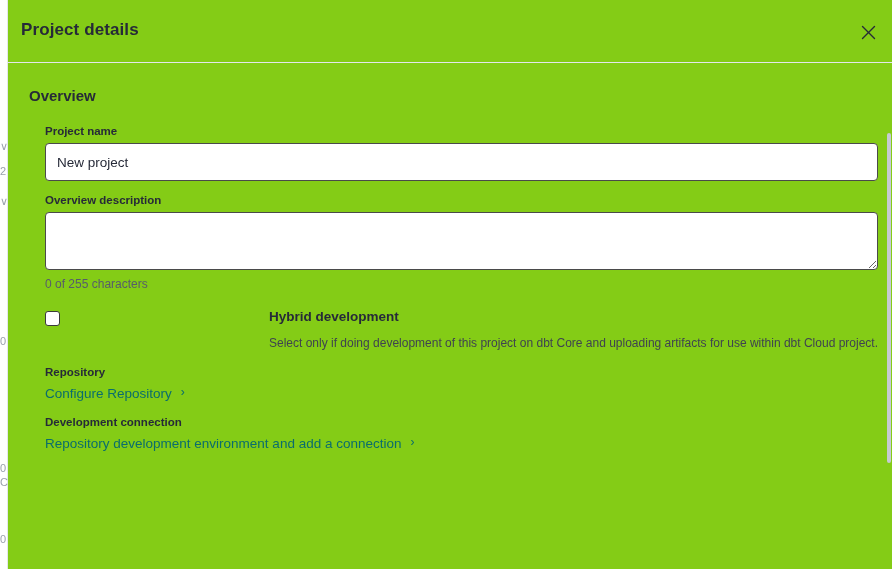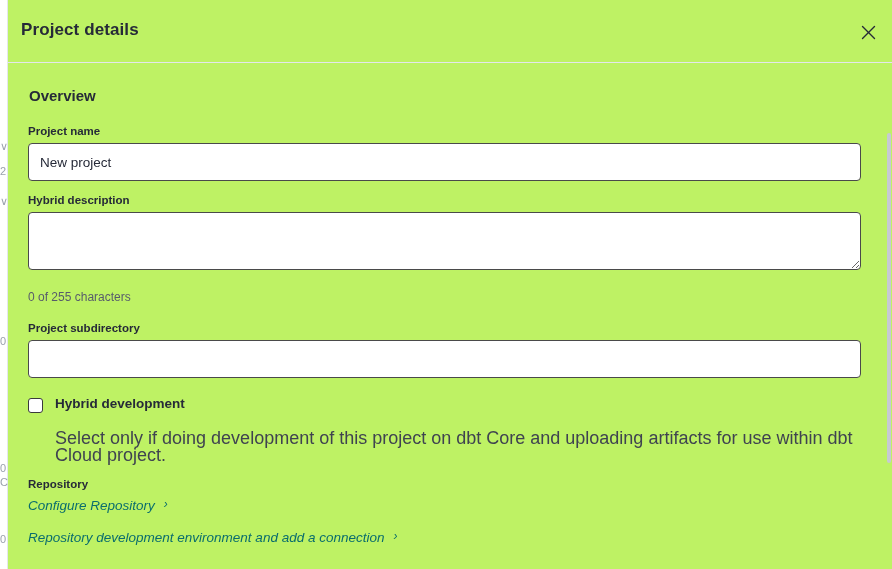--- a/index.html
+++ b/index.html
@@ -41,21 +41,21 @@
     white-space: nowrap;
     overflow: hidden;
     width: 8px;
   }
   .modal {
     position: absolute;
     left: 8px;
     top: 0;
     width: 884px;
     height: 569px;
-    background: #bef264;
+    background: #84cc16;
     box-sizing: border-box;
   }
   .modal-header {
     position: relative;
     height: 63px;
     border-bottom: 1px solid #e4e7ec;
     box-sizing: border-box;
   }
   .modal-title {
     position: absolute;
@@ -99,21 +99,21 @@
   }
   .field-label {
     font-size: 11.5px;
     font-weight: bold;
     color: #262a38;
     display: block;
     margin-bottom: 6px;
   }
   .form {
     position: absolute;
-    left: 20px;
+    left: 37px;
     top: 62px;
     width: 833px;
   }
   .field {
     margin-bottom: 13px;
   }
   .text-input {
     box-sizing: border-box;
     width: 833px;
     height: 38px;
@@ -138,21 +138,21 @@
     font-family: "Liberation Sans", sans-serif;
     color: #262a38;
     background: #ffffff;
     resize: vertical;
     outline: none;
     display: block;
   }
   .char-count {
     font-size: 12px;
     color: #575c6b;
-    margin-top: 20px;
+    margin-top: 7px;
   }
   .checkbox-row {
     display: flex;
     align-items: flex-start;
     margin-top: 18px;
     justify-content: space-between;
   }
   .checkbox {
     width: 15px;
     height: 15px;
@@ -166,36 +166,35 @@
     cursor: pointer;
   }
   .checkbox-text { padding-top: 0; }
   .checkbox-title {
     font-size: 13.5px;
     font-weight: bold;
     color: #262a38;
     line-height: 16px;
   }
   .checkbox-desc {
-    font-size: 18px;
+    font-size: 12px;
     color: #3f4350;
-    margin-top: 18px;
+    margin-top: 10px;
     line-height: 17px;
   }
   .block {
     margin-top: 14px;
   }
   .link {
     font-size: 13.5px;
     color: #0a6d6d;
     text-decoration: none;
     cursor: pointer;
     display: inline-flex;
     align-items: flex-start;
-    font-style: italic;
   }
   .chev {
     margin-left: 9px;
     font-size: 12px;
     color: #0a6d6d;
     line-height: 1;
   }
   .scrollbar-track {
     position: absolute;
     right: 0px;
@@ -247,47 +246,44 @@
       <div class="section-title">Overview</div>
 
       <div class="form">
 
         <div class="field">
           <label class="field-label">Project name</label>
           <input class="text-input" type="text" value="New project" style="">
         </div>
 
         <div class="field">
-          <label class="field-label">Hybrid description</label>
+          <label class="field-label">Overview description</label>
           <textarea class="textarea" style=""></textarea>
           <div class="char-count">0 of 255 characters</div>
         </div>
 
-        <div class="field" style="margin-top:18px">
-          <label class="field-label">Project subdirectory</label>
-          <input class="text-input" type="text" value="" style="">
-        </div>
 
         <div class="checkbox-row">
           <div class="checkbox"></div>
           <div class="checkbox-text">
             <div class="checkbox-title">Hybrid development</div>
             <div class="checkbox-desc">Select only if doing development of this project on dbt Core and uploading artifacts for use within dbt Cloud project.</div>
           </div>
         </div>
 
         <div class="block">
           <div class="field-label">Repository</div>
           <a class="link">
             <span>Configure Repository</span>
             <span class="chev">›</span>
           </a>
         </div>
 
         <div class="block">
+          <div class="field-label">Development connection</div>
           <a class="link">
             <span>Repository development environment and add a connection</span>
             <span class="chev">›</span>
           </a>
         </div>
 
       </div>
 
       <div class="scrollbar-track"></div>
       <div class="scrollbar-thumb"></div>

